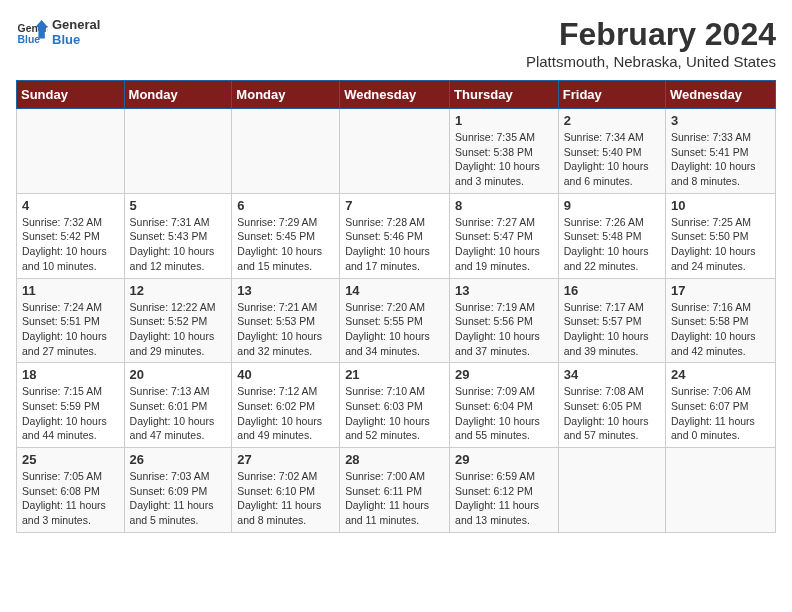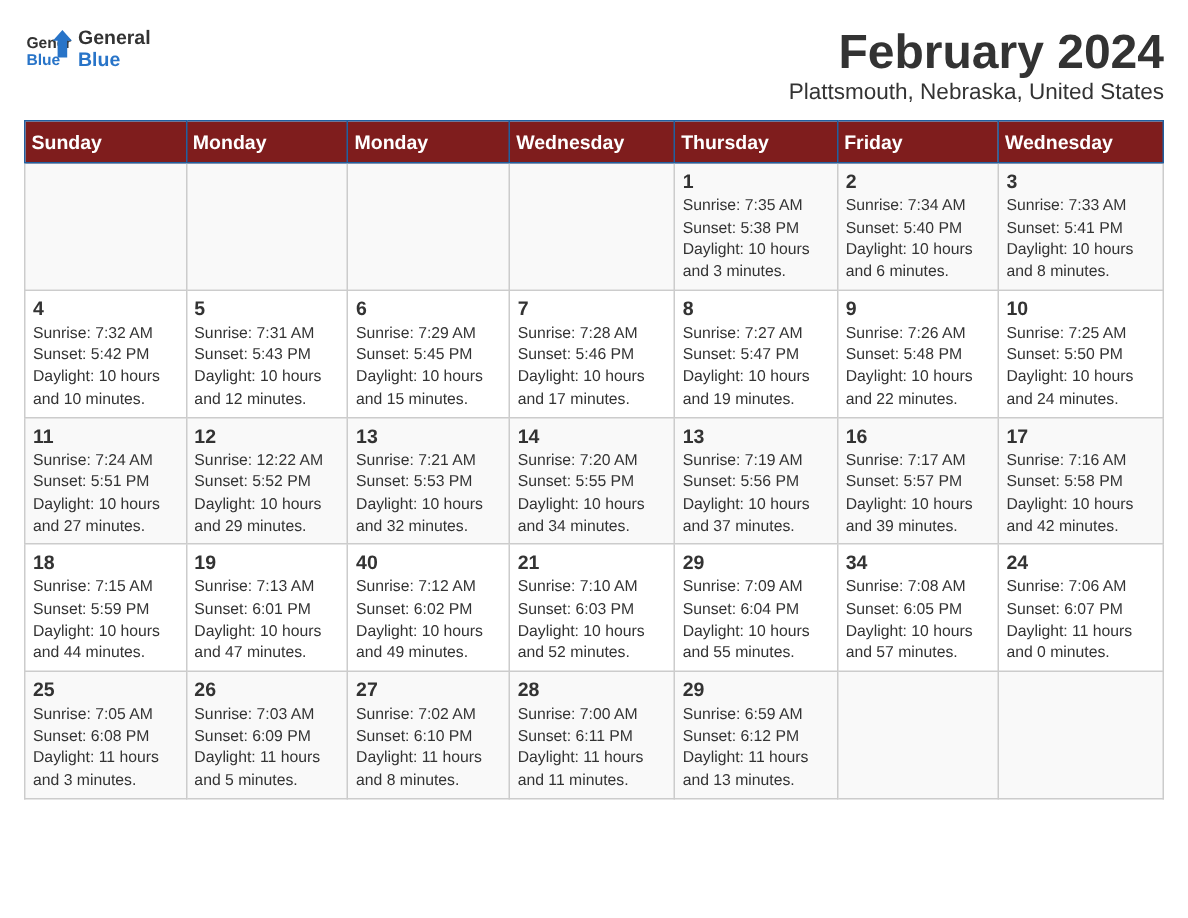--- a/index.html
+++ b/index.html
@@ -228,21 +228,21 @@
         </td>
       </tr>
       <tr>
         <td>
           <span class="day-num">18</span>
           <div class="day-info">Sunrise: 7:15 AM
 Sunset: 5:59 PM
 Daylight: 10 hours and 44 minutes.</div>
         </td>
         <td>
-          <span class="day-num">19</span>
+          <span class="day-num">20</span>
           <div class="day-info">Sunrise: 7:13 AM
 Sunset: 6:01 PM
 Daylight: 10 hours and 47 minutes.</div>
         </td>
         <td>
           <span class="day-num">40</span>
           <div class="day-info">Sunrise: 7:12 AM
 Sunset: 6:02 PM
 Daylight: 10 hours and 49 minutes.</div>
         </td>

